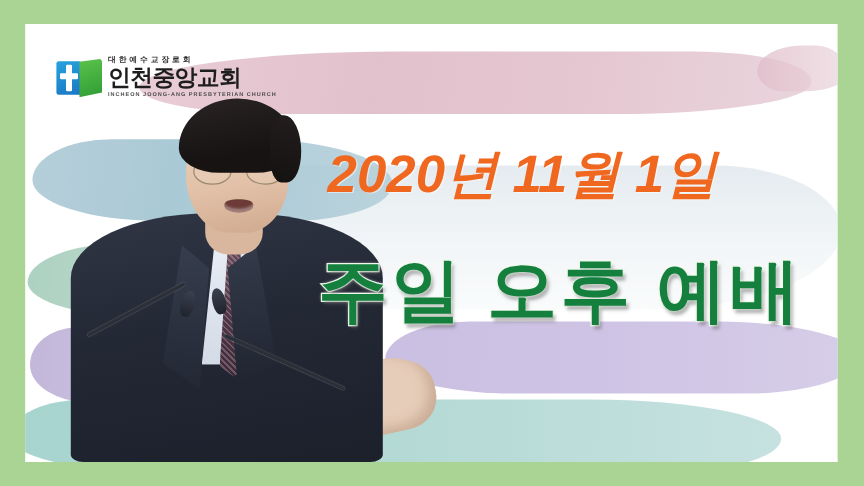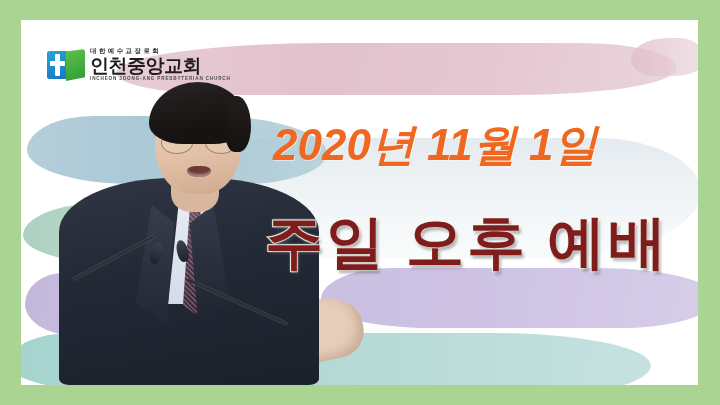--- a/index.html
+++ b/index.html
@@ -211,21 +211,21 @@
   
   #date-line{
     position:absolute;left:252px;top:96px;
     font-size:44px;font-weight:bold;color:#f0671f;
     letter-spacing:0px;white-space:nowrap;
     text-shadow:1px 1px 0 rgba(255,255,255,.5);
     font-style:italic;
   }
   #service-line{
     position:absolute;left:244px;top:184px;
-    font-size:58px;font-weight:bold;color:#7f1d1d;
+    font-size:58px;font-weight:bold;color:#15803d;
     letter-spacing:3px;white-space:nowrap;
     -webkit-text-stroke:2px #eaf6e6;
     paint-order:stroke fill;
     text-shadow:
        0 0 3px #ffffff,
        2px 3px 3px rgba(70,70,70,.45);
   }
 </style>
 </head>
 <body>

